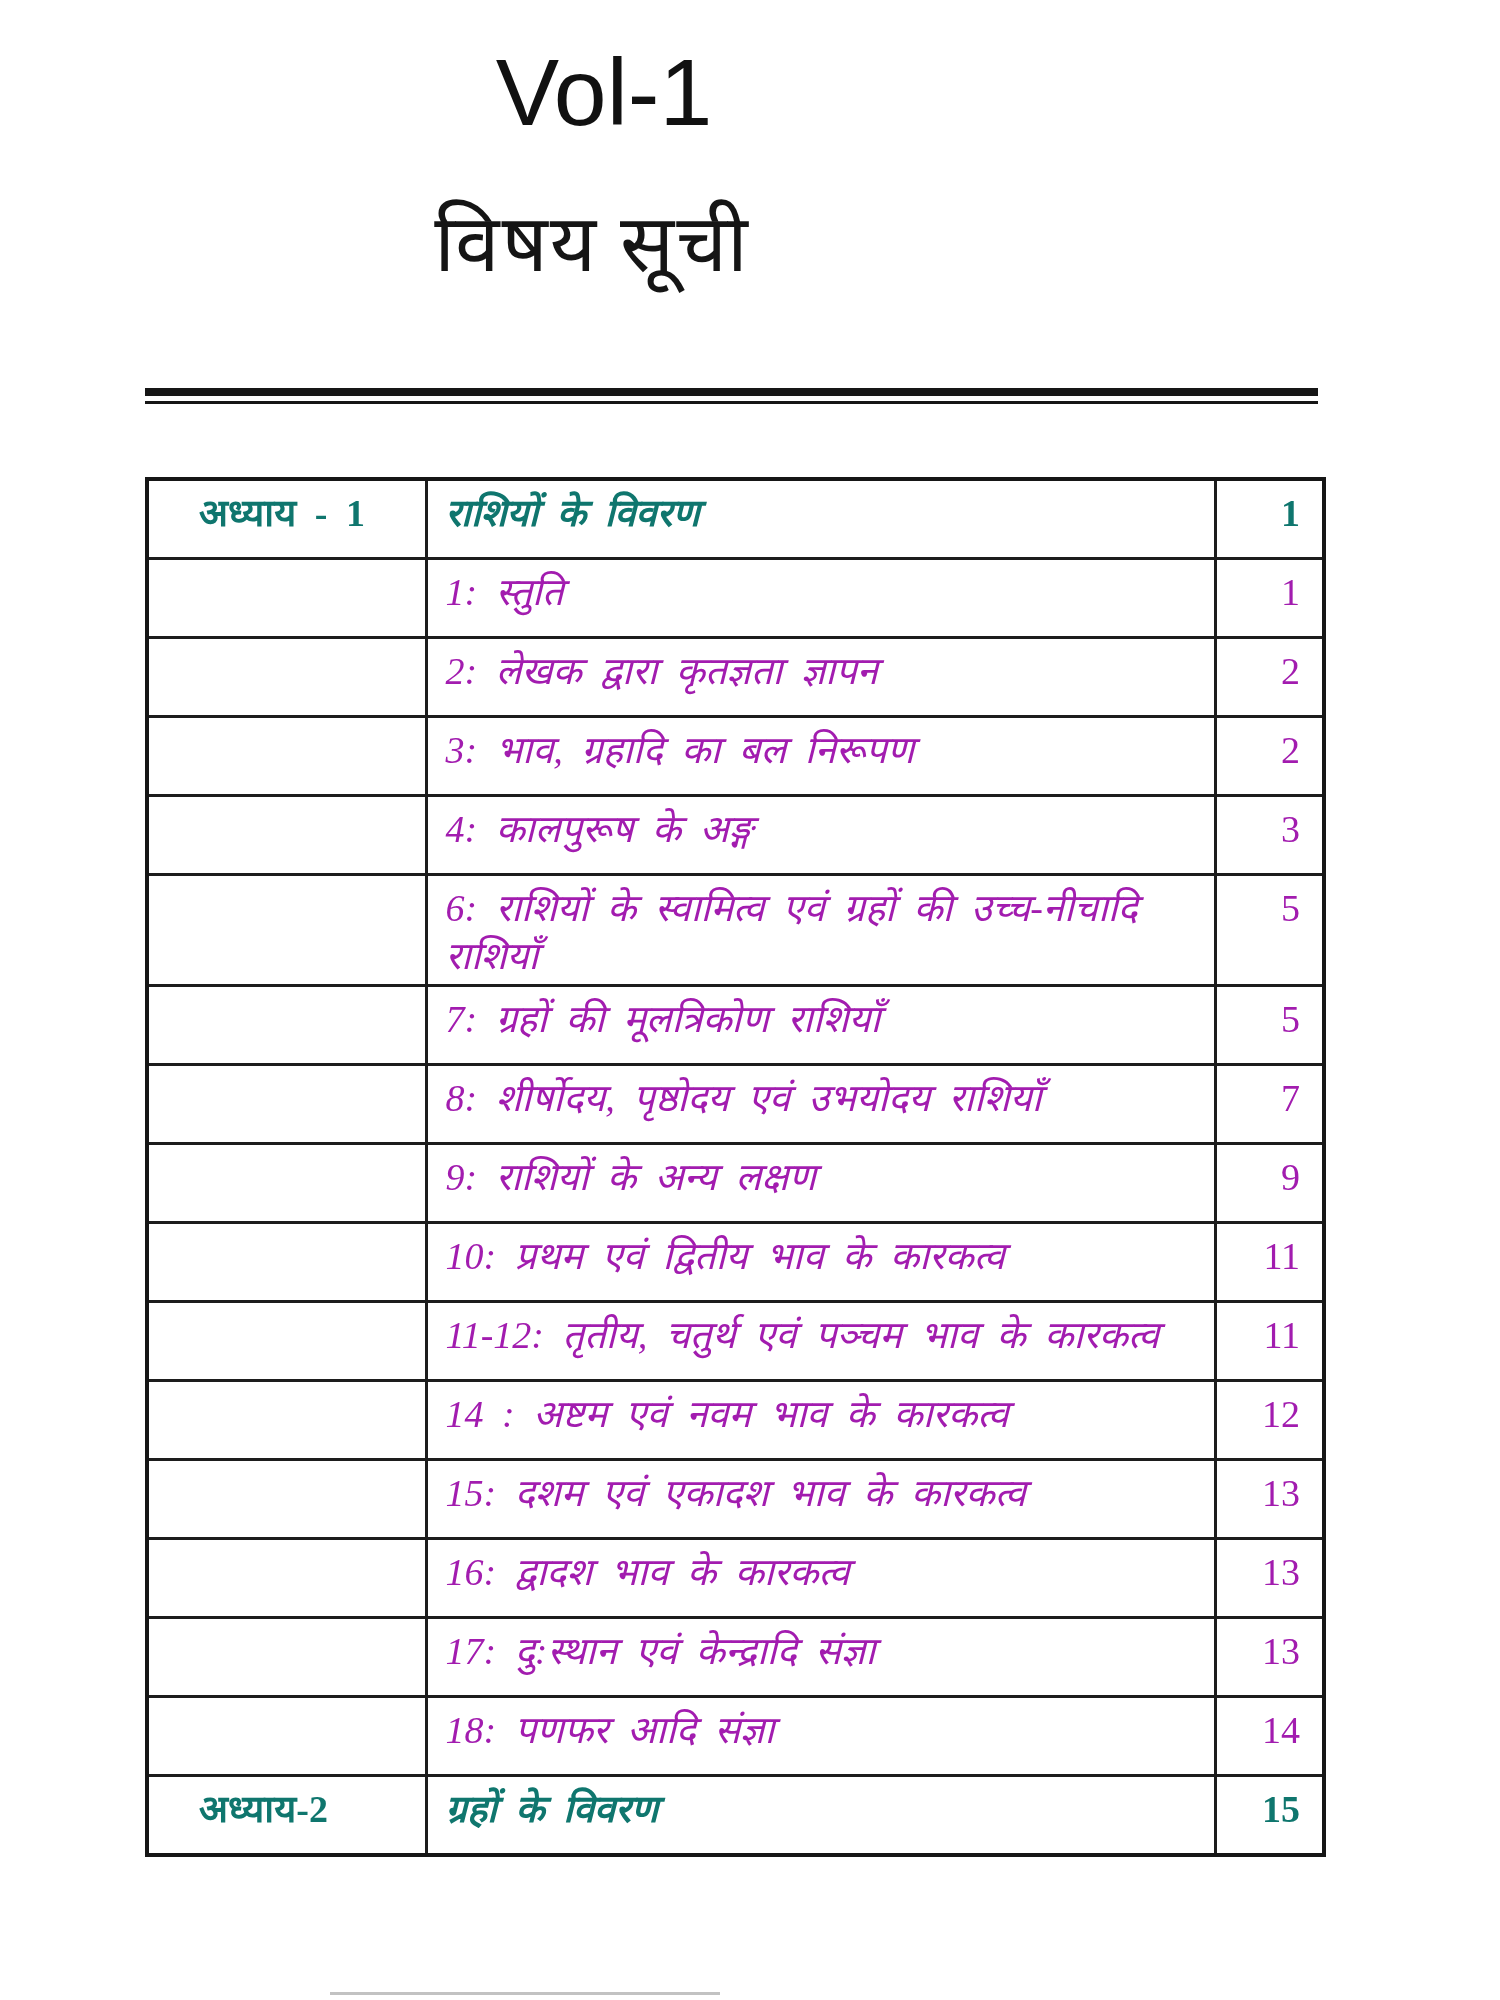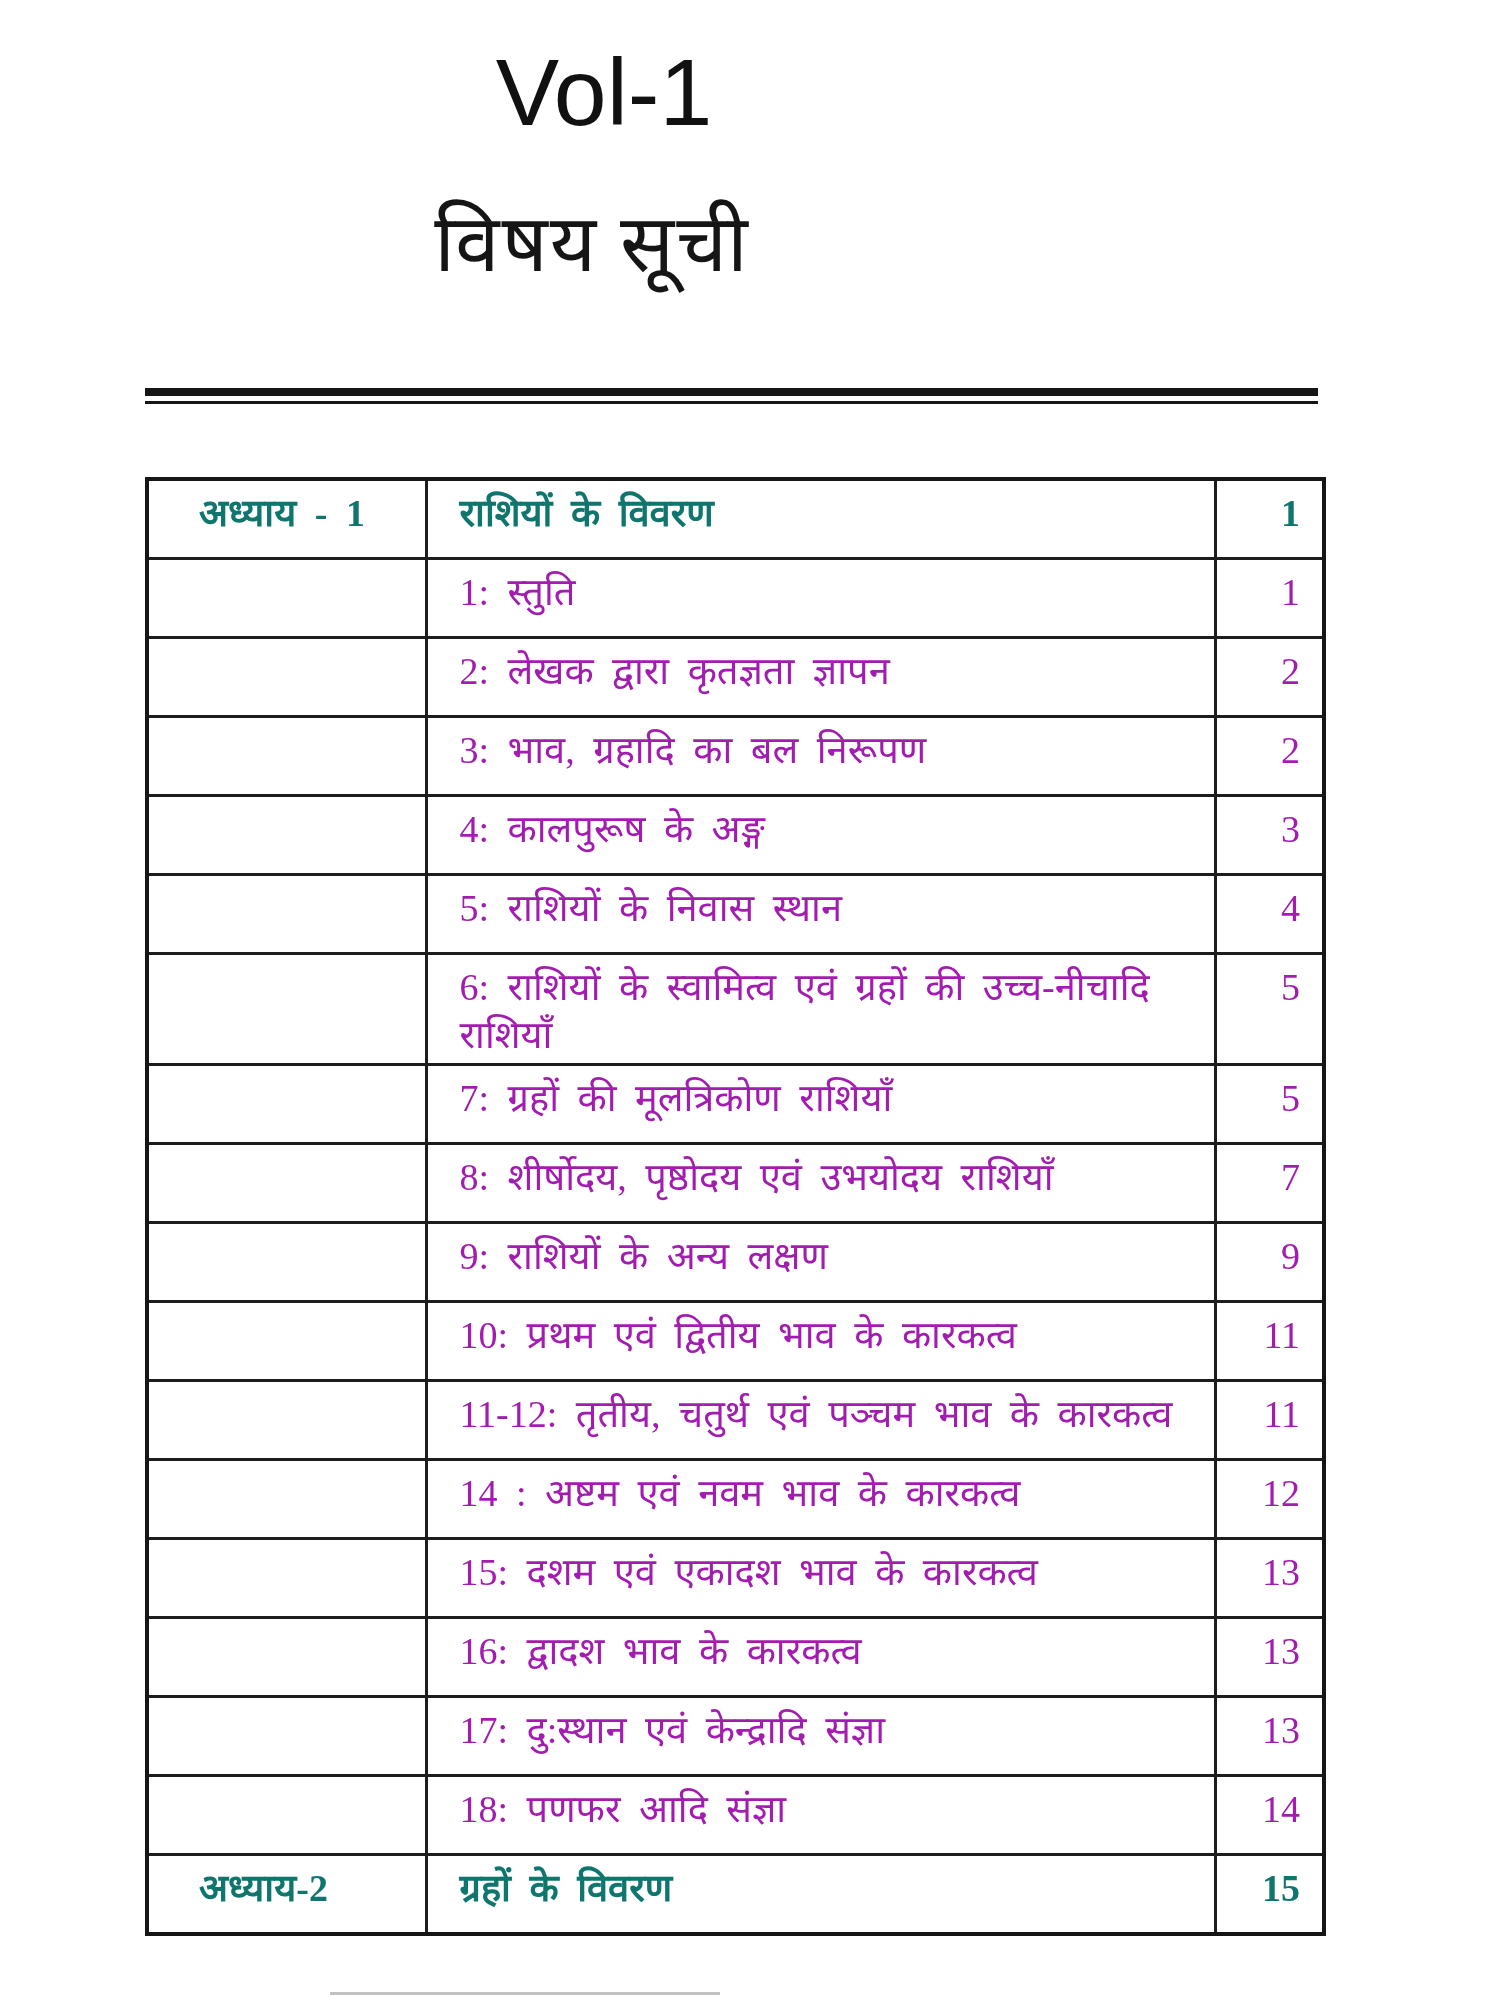--- a/index.html
+++ b/index.html
@@ -67,22 +67,23 @@
     padding-bottom: 4px;
     word-spacing: 9px;
     color: #a21caf;
   }
   table.toc { border: 4px solid #161616; }
   td.chapter {
     padding-left: 50px;
     padding-right: 6px;
   }
   td.title {
-    padding-left: 32px;
+    padding-left: 18px;
     padding-right: 14px;
+    font-style: italic;
   }
   td.page {
     text-align: right;
     padding-right: 22px;
   }
   tr.bold td {
     font-weight: 700;
     color: #0f766e;
   }
   .scan-artifact {
@@ -134,25 +135,20 @@
     <td class="title">3: भाव, ग्रहादि का बल निरूपण</td>
     <td class="page">2</td>
   </tr>
 
   <tr>
     <td class="chapter"></td>
     <td class="title">4: कालपुरूष के अङ्ग</td>
     <td class="page">3</td>
   </tr>
 
-  <tr>
-    <td class="chapter"></td>
-    <td class="title">5: राशियों के निवास स्थान</td>
-    <td class="page">4</td>
-  </tr>
 
   <tr>
     <td class="chapter"></td>
     <td class="title">6: राशियों के स्वामित्व एवं ग्रहों की उच्च-नीचादि राशियाँ</td>
     <td class="page">5</td>
   </tr>
 
   <tr>
     <td class="chapter"></td>
     <td class="title">7: ग्रहों की मूलत्रिकोण राशियाँ</td>

